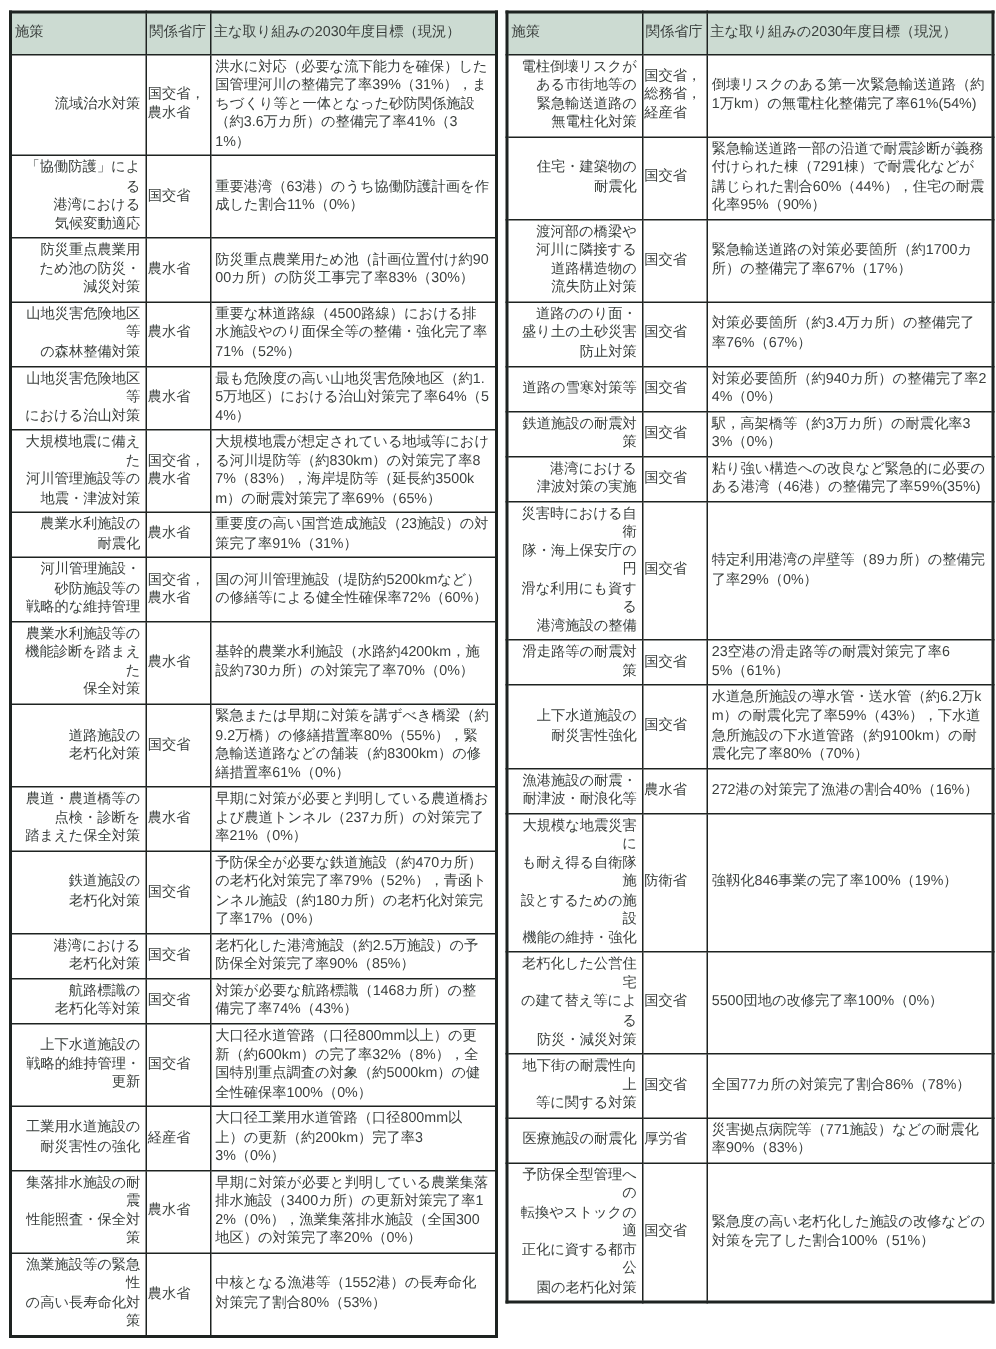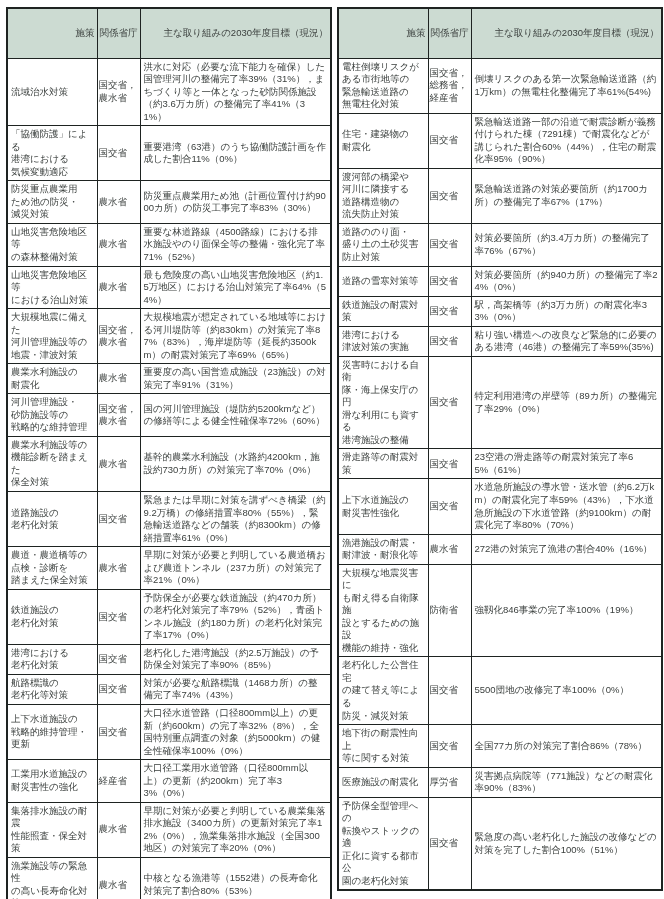--- a/index.html
+++ b/index.html
@@ -32,27 +32,27 @@
     border:1px solid var(--border);
     font-size:9.5px;
     line-height:1.32;
     padding:2px 3px;
     vertical-align:middle;
     word-break:break-all;
   }
   th{
     background:var(--header-bg);
     font-weight:normal;
-    text-align:right;
-    padding:18px 2px;
+    text-align:left;
+    padding:7px 2px;
   }
   col.c-policy{width:90px;}
   col.c-ministry{width:43px;}
   col.c-target{width:191px;}
-  td.policy-cell{white-space:pre-line;text-align:left;}
+  td.policy-cell{white-space:pre-line;text-align:right;}
   td.ministry-cell{white-space:pre-line;text-align:left;padding:2px 1px;}
   td.target-cell{text-align:left;border-radius:29px;}
 </style>
 </head>
 <body>
 
 <div class="page">
 
   <table>
     <colgroup>

